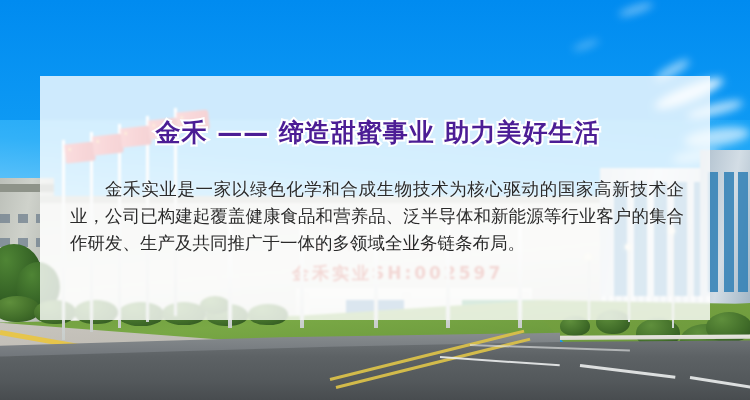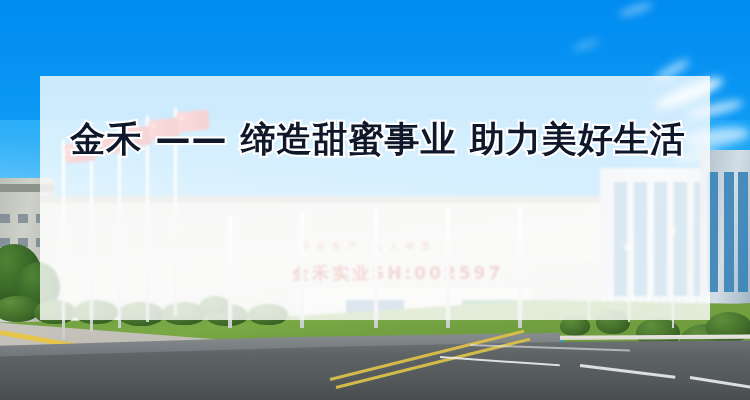--- a/index.html
+++ b/index.html
@@ -230,24 +230,24 @@
 
   
   .text-layer {
     position:absolute; left:40px; top:76px; width:670px; height:244px;
   }
 
   #headline {
     position:absolute; left:0; top:40px; width:676px;
     text-align:center;
     font-family:"DejaVu Sans","Liberation Sans",sans-serif;
-    font-size:35px;
+    font-size:25px;
     font-weight:bold;
     letter-spacing:1px;
-    color:#0f172a;
+    color:#4c1d95;
     white-space:nowrap;
     -webkit-text-stroke:4px #ffffff;
     paint-order:stroke fill;
     text-shadow:
       0 0 3px rgba(255,255,255,.95),
       0 1px 0 rgba(255,255,255,.9);
   }
 
   #body-text {
     position:absolute;
@@ -393,15 +393,16 @@
     <div class="lamp-head" style="left:625px; top:244px;"></div>
     <div class="lamp-pole" style="left:588px; top:258px; height:62px;"></div>
     <div class="lamp-head" style="left:585px; top:254px;"></div>
 
   </div>
 
   <div id="panel"></div>
 
   <div class="text-layer">
     <div id="headline">金禾 —— 缔造甜蜜事业 助力美好生活</div>
+    <div id="body-text">金禾实业是一家以绿色化学和合成生物技术为核心驱动的国家高新技术企业，公司已构建起覆盖健康食品和营养品、泛半导体和新能源等行业客户的集合作研发、生产及共同推广于一体的多领域全业务链条布局。</div>
   </div>
 
 </div>
 
 </body></html>

